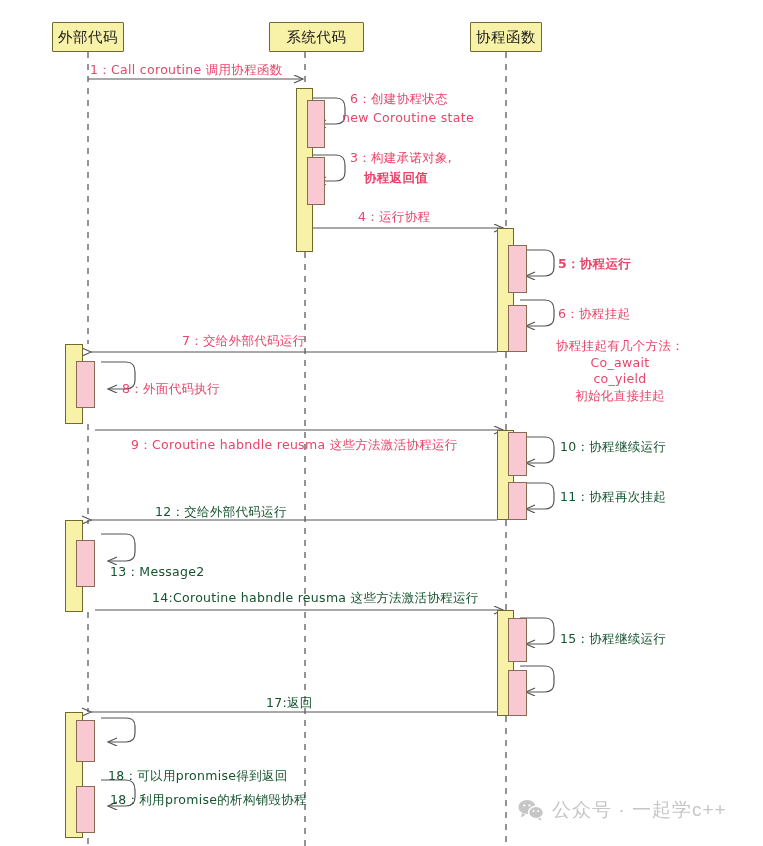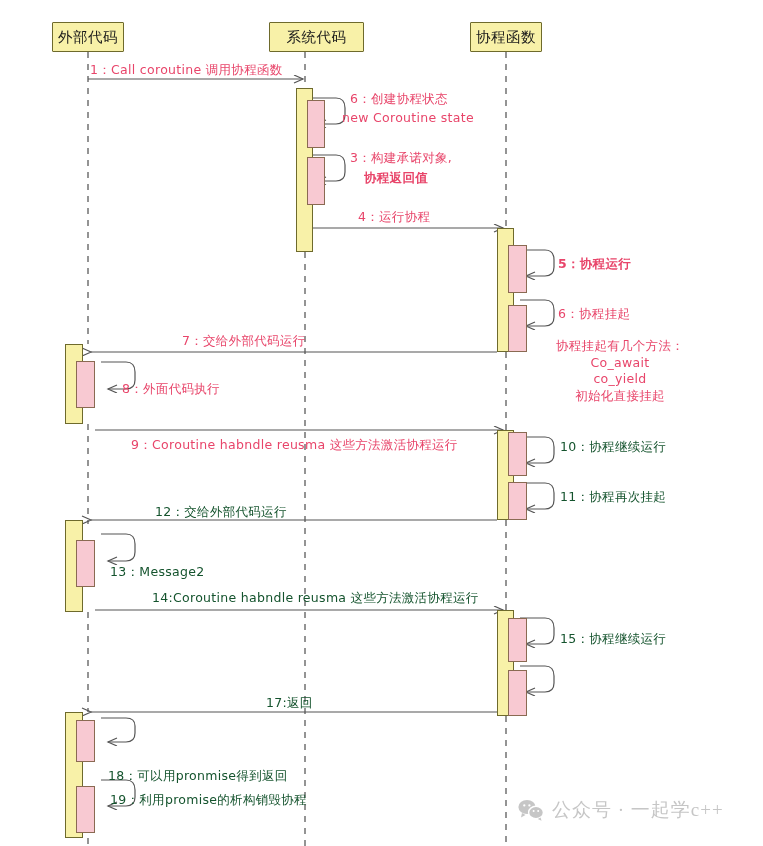--- a/index.html
+++ b/index.html
@@ -68,21 +68,21 @@
     font-family: "DejaVu Sans", "Liberation Sans", sans-serif;
     letter-spacing: 0.3px;
   }
   #watermark {
     position: absolute;
     display: flex;
     align-items: center;
     gap: 8px;
     color: #c6c6c6;
     font-size: 19px;
-    font-family: Liberation Serif, serif;
+    font-family: Liberation Sans, sans-serif;
     letter-spacing: 1px;
   }
   #watermark .wm-icon {
     display: inline-flex;
     align-items: center;
   }
 </style>
 </head>
 <body>
 
@@ -214,21 +214,21 @@
   <div class="msg-label dark" style="left:560px; top:489px;">11：协程再次挂起</div>
 
   <div class="msg-label dark" style="left:155px; top:504px;">12：交给外部代码运行</div>
   <div class="msg-label dark" style="left:110px; top:564px;">13：Message2</div>
   <div class="msg-label dark" style="left:152px; top:590px;">14:Coroutine habndle reusma 这些方法激活协程运行</div>
 
   <div class="msg-label dark" style="left:560px; top:631px;">15：协程继续运行</div>
 
   <div class="msg-label dark" style="left:266px; top:695px;">17:返回</div>
   <div class="msg-label dark" style="left:108px; top:744px;margin-top:24px;">18：可以用pronmise得到返回</div>
-  <div class="msg-label dark" style="left:110px; top:792px;">19：利用promise的析构销毁协程</div>
+  <div class="msg-label dark" style="left:110px; top:792px;">18：利用promise的析构销毁协程</div>
 
   <div class="note-block" style="left:556px; top:338px;text-align:center;"><span>协程挂起有几个方法：</span><br><span>Co_await</span><br><span>co_yield</span><br><span>初始化直接挂起</span></div>
 
   <div id="watermark" style="left:518px; top:797px;">
     <span class="wm-icon">
       <svg width="26" height="22" viewBox="0 0 26 22" xmlns="http://www.w3.org/2000/svg">
         <ellipse cx="9" cy="8" rx="8.6" ry="7" fill="#c6c6c6"></ellipse>
         <path d="M4,14 L3,18.5 L7.5,16 Z" fill="#c6c6c6"></path>
         <ellipse cx="18" cy="13.5" rx="7.4" ry="6.2" fill="#c6c6c6" stroke="#ffffff" stroke-width="1.4"></ellipse>
         <path d="M22.5,18.5 L23.6,21.8 L19.8,20 Z" fill="#c6c6c6"></path>

